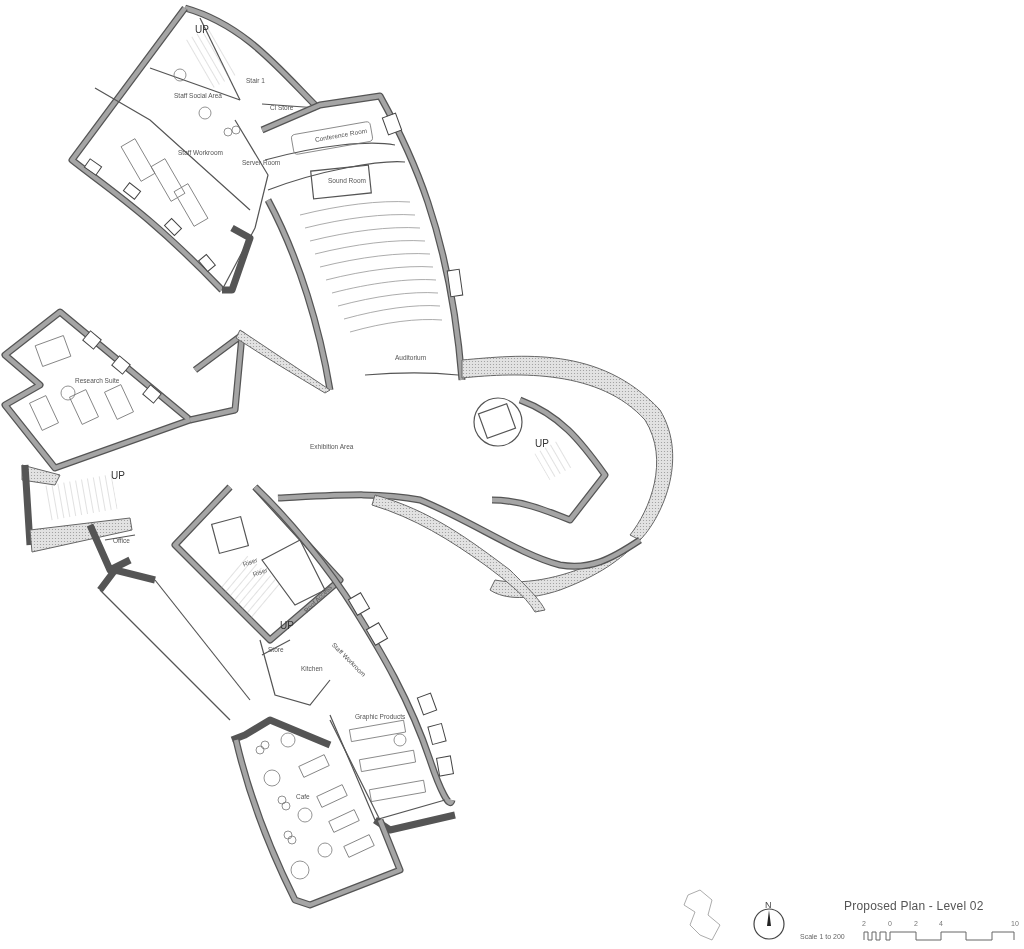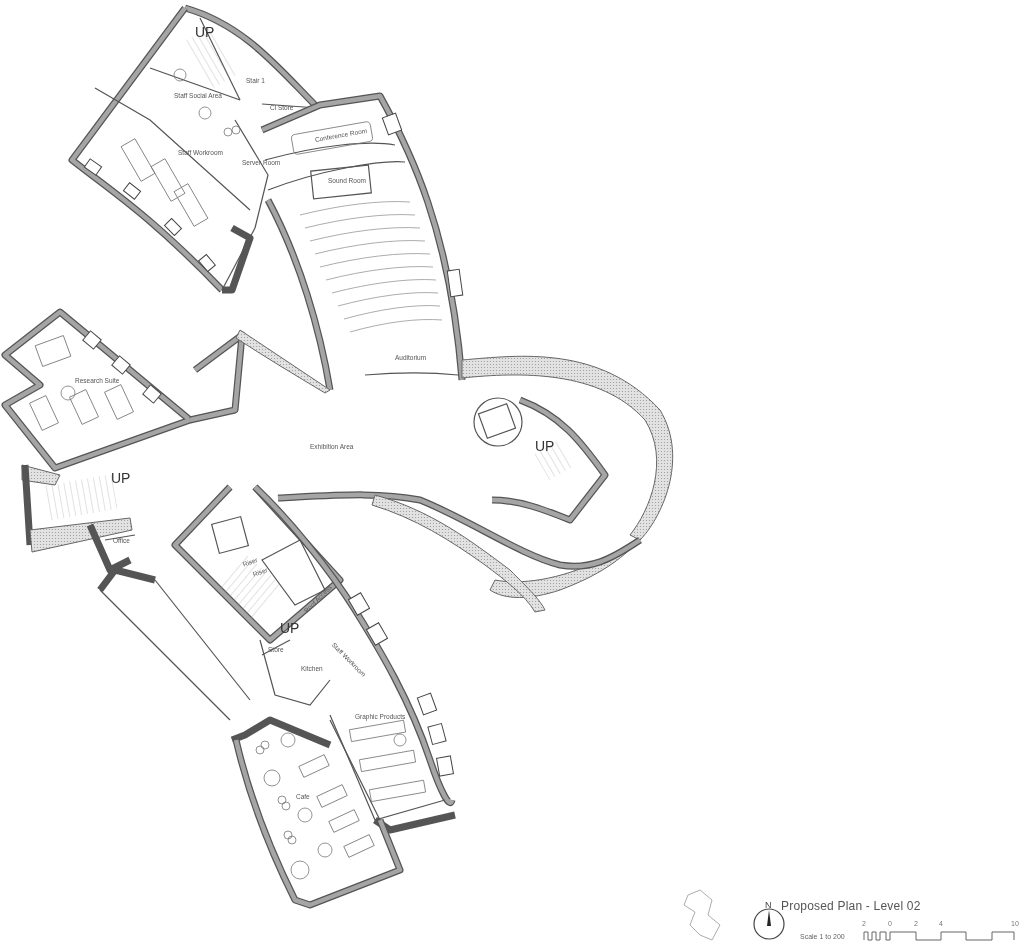--- a/index.html
+++ b/index.html
@@ -6,22 +6,22 @@
   body{width:1024px;height:949px;position:relative;overflow:hidden;font-family:"Liberation Sans",sans-serif;}
   #plan{position:absolute;left:0;top:0;width:1024px;height:949px;}
   .wallline{fill:none;stroke:#555;stroke-width:7;stroke-linejoin:round;}
   .wallin{fill:none;stroke:#a5a5a5;stroke-width:4.5;stroke-linejoin:round;}
   .thin{fill:none;stroke:#555;stroke-width:1.2;}
   .hair{fill:none;stroke:#888;stroke-width:0.7;}
   .hatch{fill:url(#dots);stroke:#666;stroke-width:1;}
   .furn{fill:none;stroke:#777;stroke-width:0.8;}
   .win{fill:#fff;stroke:#444;stroke-width:1;}
   .lbl{position:absolute;font-size:6.5px;color:#555;white-space:nowrap;transform-origin:left center;}
-  .up{position:absolute;font-size:14px;color:#333;}
-  .title{position:absolute;left:781px;top:899px;font-size:12px;color:#555;letter-spacing:0.2px;}
+  .up{position:absolute;font-size:10px;color:#333;}
+  .title{position:absolute;left:844px;top:899px;font-size:12px;color:#555;letter-spacing:0.2px;}
   .scale-txt{position:absolute;left:800px;top:933px;font-size:7px;color:#666;}
   .tick{position:absolute;top:920px;font-size:7px;color:#777;}
   .north-n{position:absolute;left:765px;top:900px;font-size:9px;color:#444;}
 </style>
 </head>
 <body>
 
 <svg id="plan" viewBox="0 0 1024 949" xmlns="http://www.w3.org/2000/svg">
   <defs>
     <pattern id="dots" width="3" height="3" patternUnits="userSpaceOnUse">

